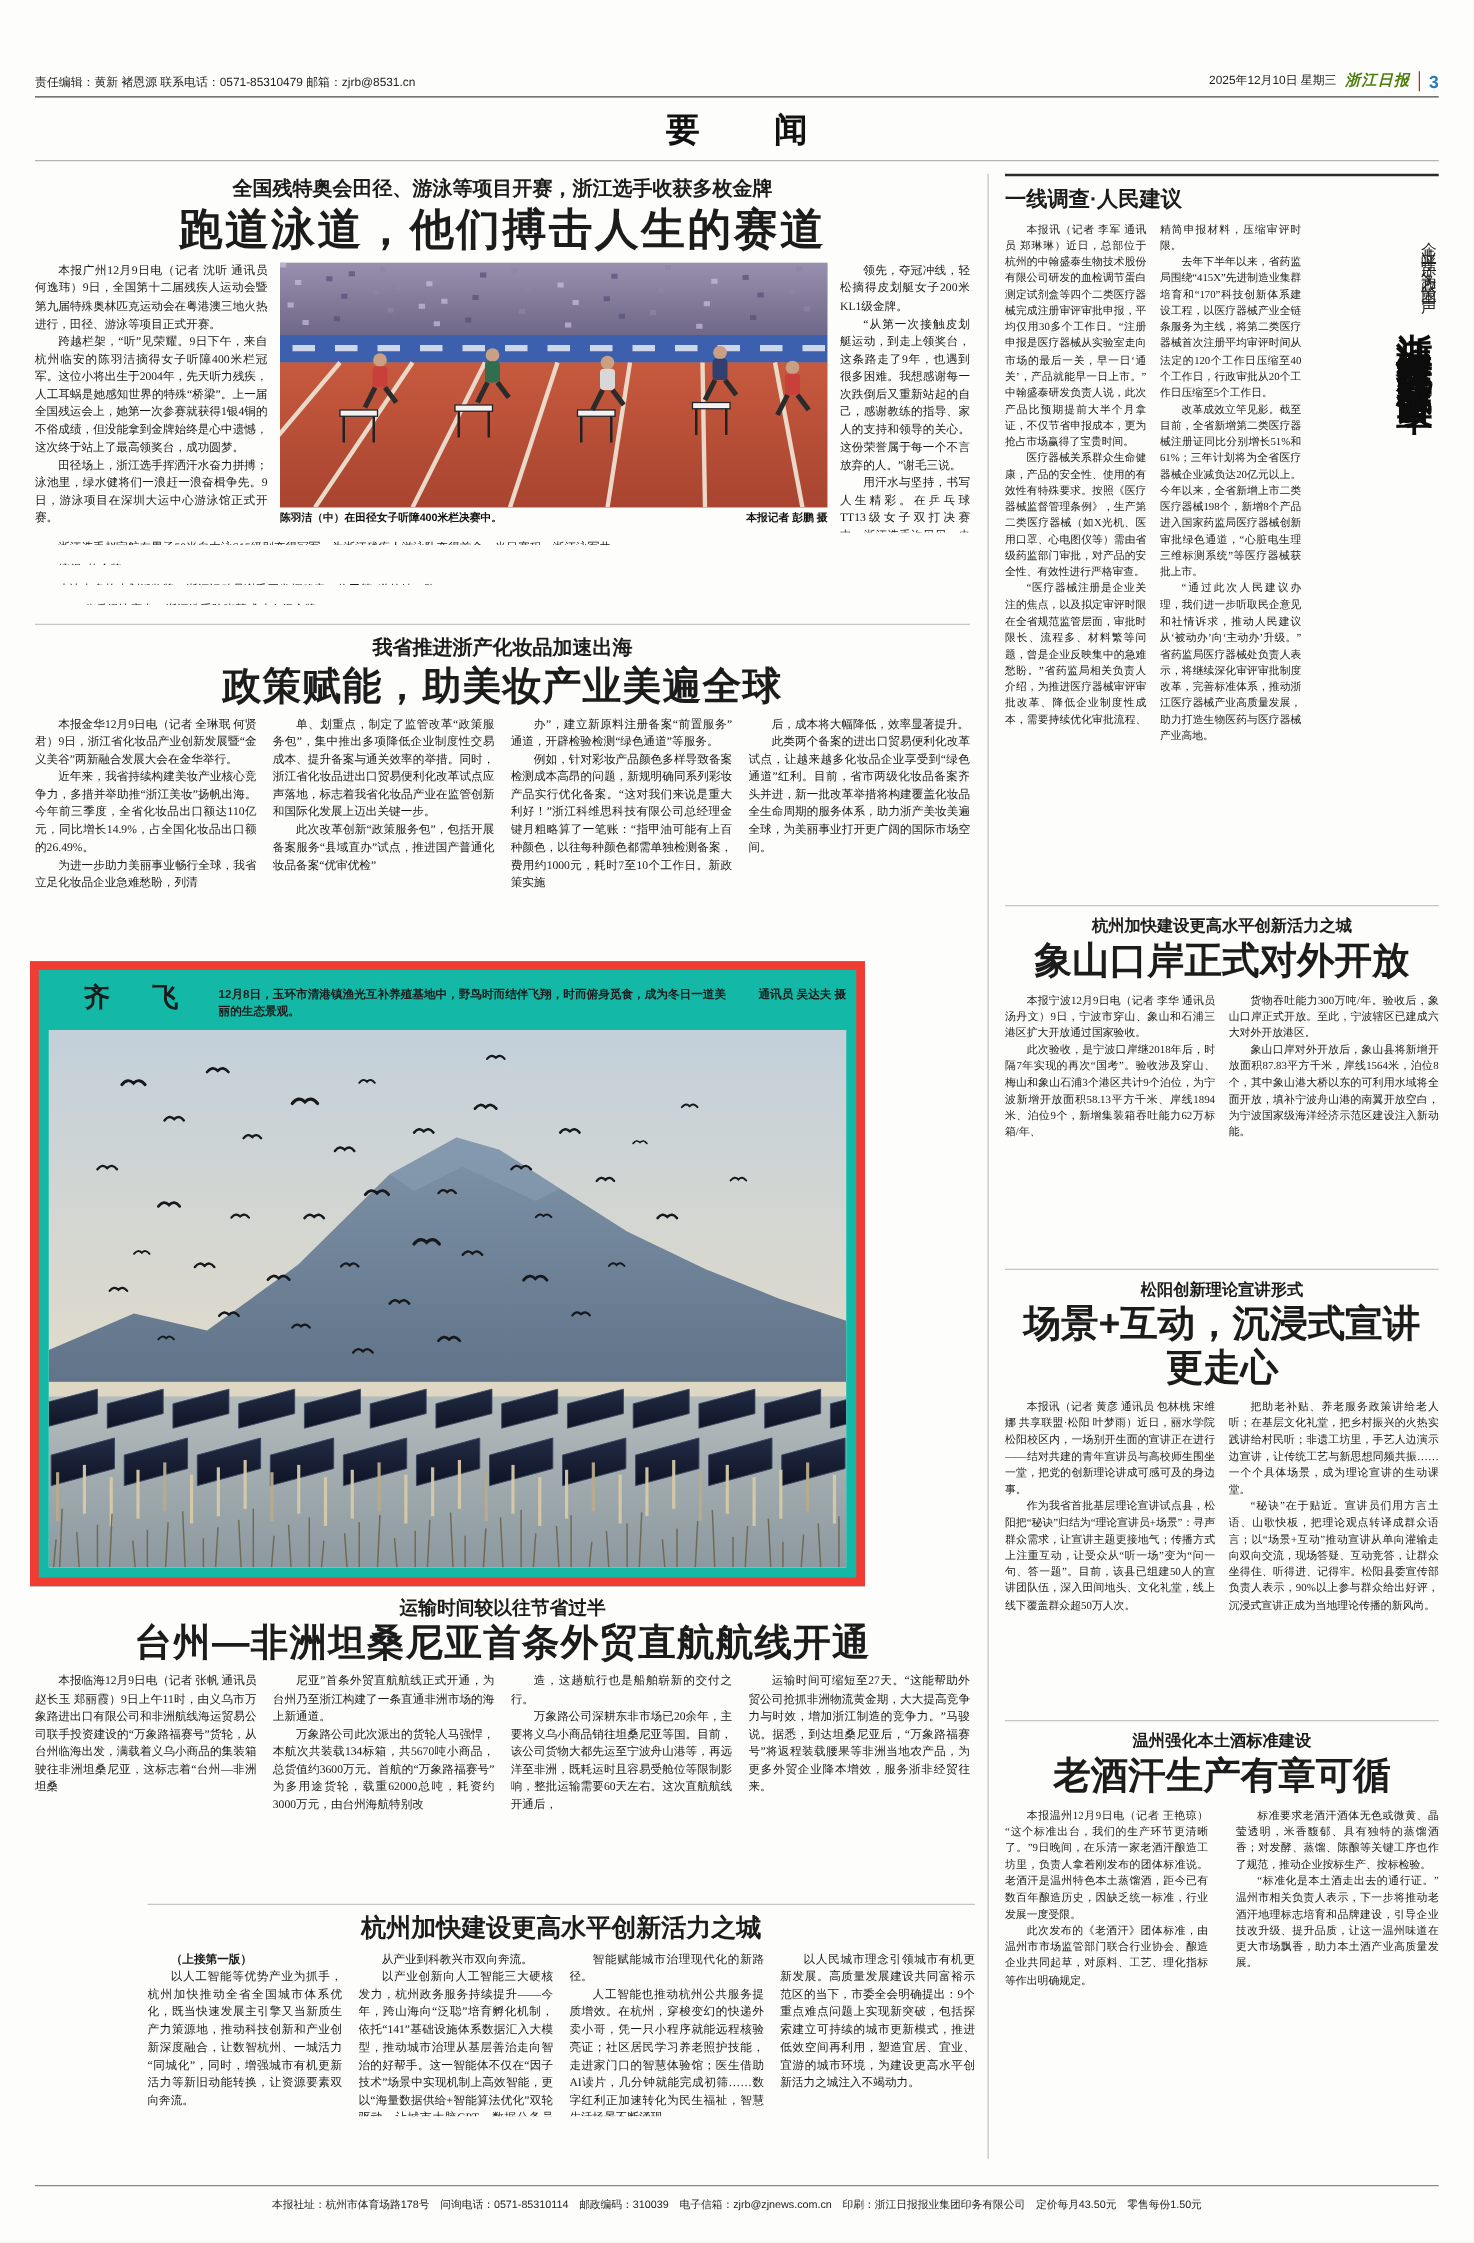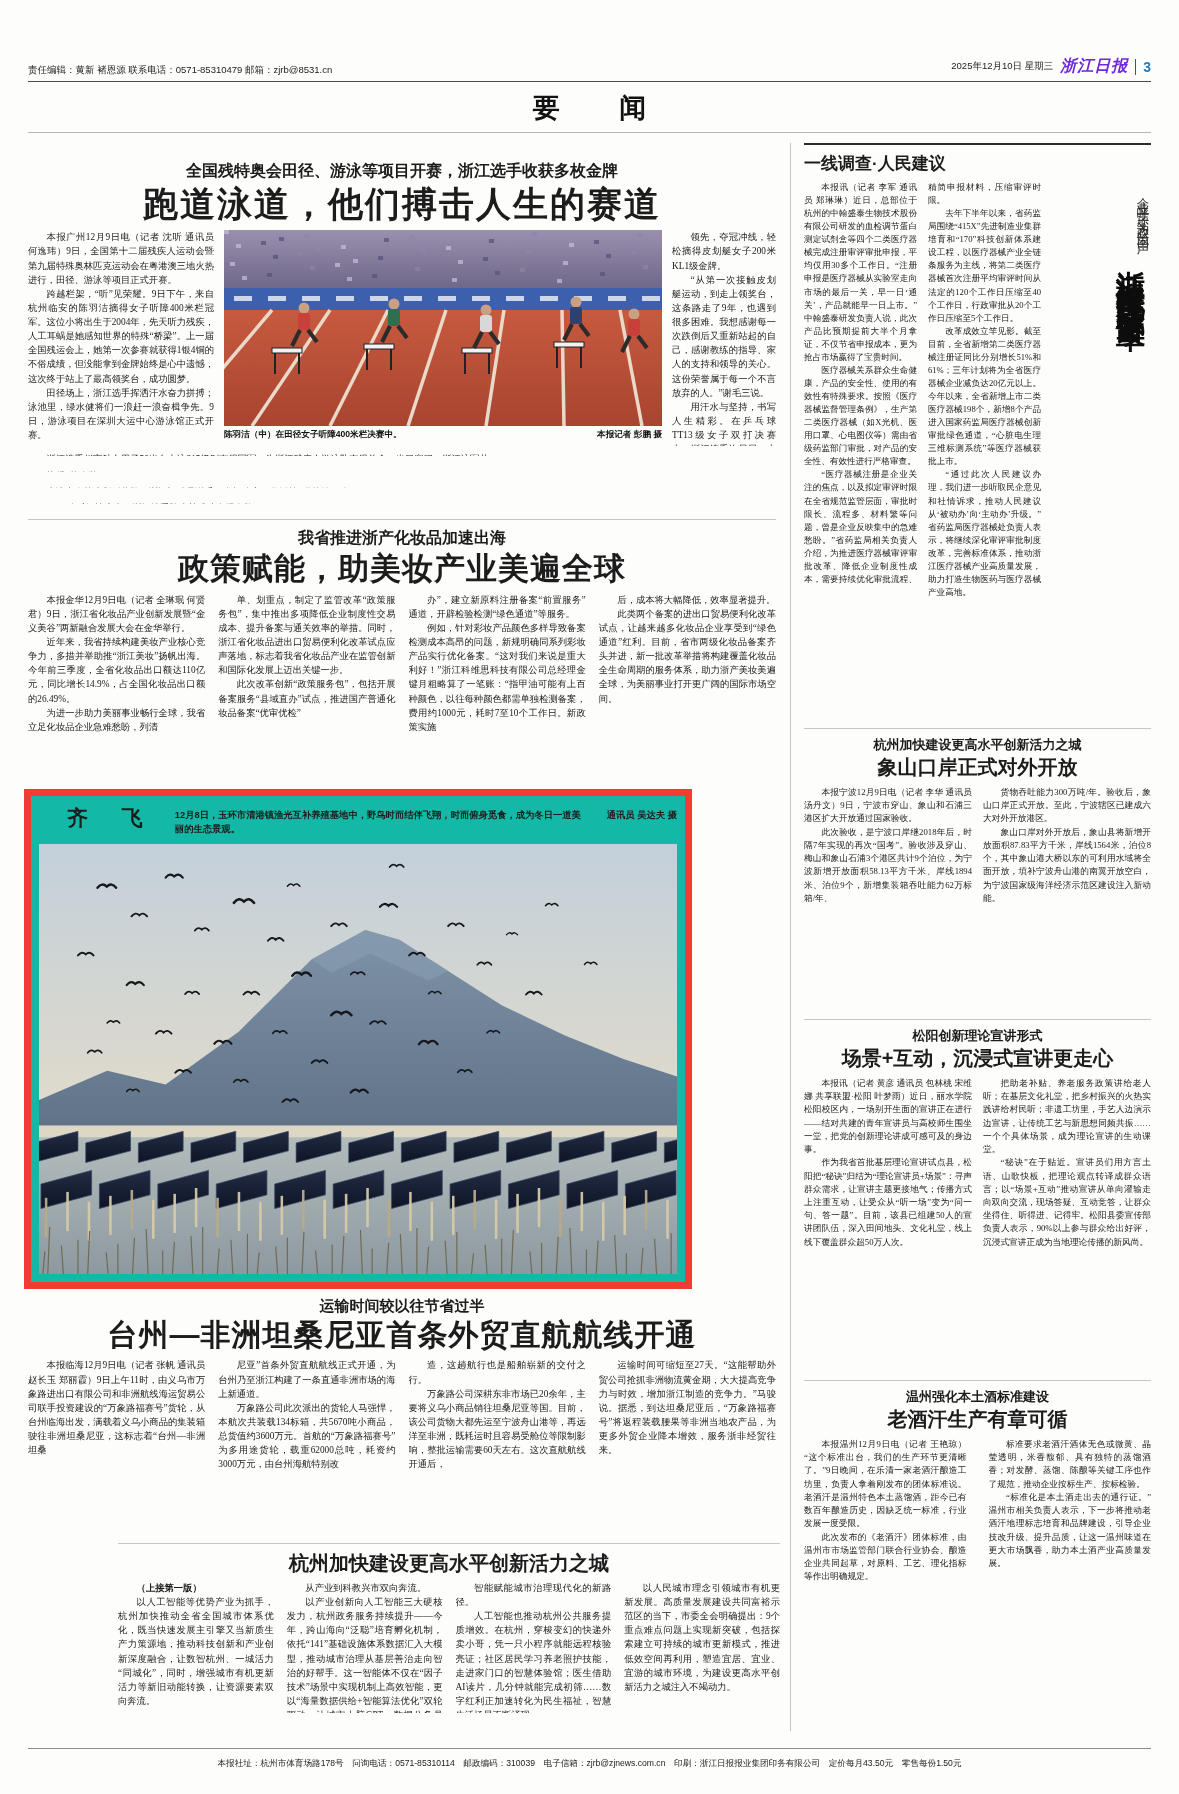--- a/index.html
+++ b/index.html
@@ -2,41 +2,41 @@
 <html lang="zh"><head>
 <meta charset="utf-8">
 <style>
   html,body{margin:0;padding:0;background:#e8e8e8;}
   .page{position:relative;width:1179px;height:1794px;margin:0 auto;background:#fdfdfc;
         font-family:"Liberation Sans","DejaVu Sans",sans-serif;color:#1c1c1c;overflow:hidden;
         box-sizing:border-box;padding:56px 28px 0 28px;}
   
   .hd-meta{display:flex;justify-content:space-between;align-items:flex-end;font-size:9.5px;color:#222;}
   .hd-right{display:flex;align-items:center;gap:7px;}
-  .masthead{color:#6d28d9;font-family:"Liberation Serif","DejaVu Serif",serif;font-style:italic;
-            font-weight:bold;font-size:16px;letter-spacing:1px;}
+  .masthead{color:#4d7c0f;font-family:"Liberation Serif","DejaVu Serif",serif;font-style:italic;
+            font-weight:bold;font-size:12px;letter-spacing:1px;}
   .pageno{color:#2879b8;font-weight:bold;font-size:14px;border-left:1px solid #c4251c;padding-left:7px;}
   .rule-heavy{border-bottom:1.6px solid #4a4a4a;margin-top:4px;}
   .section-banner{text-align:center;font-size:27px;font-weight:bold;letter-spacing:26px;
                   padding:8px 0 6px 26px;color:#111;}
   .rule-light{border-bottom:1px solid #b5b5b5;}
   
   .main{display:flex;margin-top:10px;height:1588px;}
   .left{width:762px;padding-right:14px;box-sizing:border-box;}
   .right{flex:1;border-left:1px solid #c2c2c2;padding-left:13px;box-sizing:border-box;}
   
   .kicker{text-align:center;font-weight:bold;font-size:16px;margin:2px 0 2px;}
   .headline{text-align:center;font-weight:bold;line-height:1.15;margin:0 0 6px;}
   .para{margin:0;text-indent:2em;}
   .body-txt{font-family:"Liberation Serif","DejaVu Serif",serif;font-size:9.3px;line-height:1.52;
             text-align:justify;color:#191919;}
   .cols{display:flex;gap:13px;overflow:hidden;}
   .col{flex:1;overflow:hidden;}
   
-  .sports{height:352px;overflow:hidden;margin-top:16px;}
+  .sports{height:352px;overflow:hidden;}
   .sports .headline{font-size:35px;letter-spacing:2px;}
   .sports-row{display:flex;gap:10px;height:216px;overflow:hidden;}
   .sports-c1{width:186px;}
   .sports-photo-wrap{width:438px;}
   .sports-photo{width:438px;height:196px;background:#888;overflow:hidden;}
   .photo-caption{display:flex;justify-content:space-between;font-size:8.6px;font-weight:bold;
                  padding-top:3px;color:#111;}
   .sports-side{flex:1;}
   .sports-band{display:flex;gap:13px;margin-top:6px;height:52px;overflow:hidden;flex-direction:column;}
   .sports-band .col{overflow:hidden;}
@@ -67,21 +67,21 @@
   
   .inv-header{border-top:2.2px solid #2b2b2b;font-size:17px;font-weight:bold;padding:7px 0 6px;}
   .medical{display:flex;gap:10px;height:538px;overflow:hidden;}
   .med-body{flex:1;column-count:2;column-gap:11px;font-size:8.6px;}
   .med-vert{width:100px;display:flex;justify-content:flex-end;}
   .vert-wrap{writing-mode:vertical-rl;display:flex;gap:10px;padding-top:6px;}
   .vert-kicker{font-size:12.5px;letter-spacing:5px;color:#222;}
   .vert-headline{font-size:29px;font-weight:bold;letter-spacing:4px;color:#0d0d0d;}
   .rsec{border-top:1px solid #c6c6c6;margin-top:9px;padding-top:7px;box-sizing:border-box;overflow:hidden;}
   .rsec .kicker{font-size:13px;margin:0 0 2px;}
-  .rsec .headline{font-size:20px;margin-bottom:7px;}
+  .rsec .headline{font-size:30px;margin-bottom:7px;}
   .rsec .cols{gap:11px;}
   .rsec .body-txt{font-size:8.7px;}
   .ningbo{height:282px;}  .ningbo .cols{height:218px;}
   .songyang{height:352px;} .songyang .cols{height:290px;}
   .wenzhou{height:300px;}  .wenzhou .cols{height:232px;gap:22px;}
   
   .footer{position:absolute;left:28px;right:28px;bottom:24px;border-top:1px solid #8a8a8a;
           text-align:center;font-size:8.6px;padding-top:9px;color:#222;}
 </style>
 </head>

